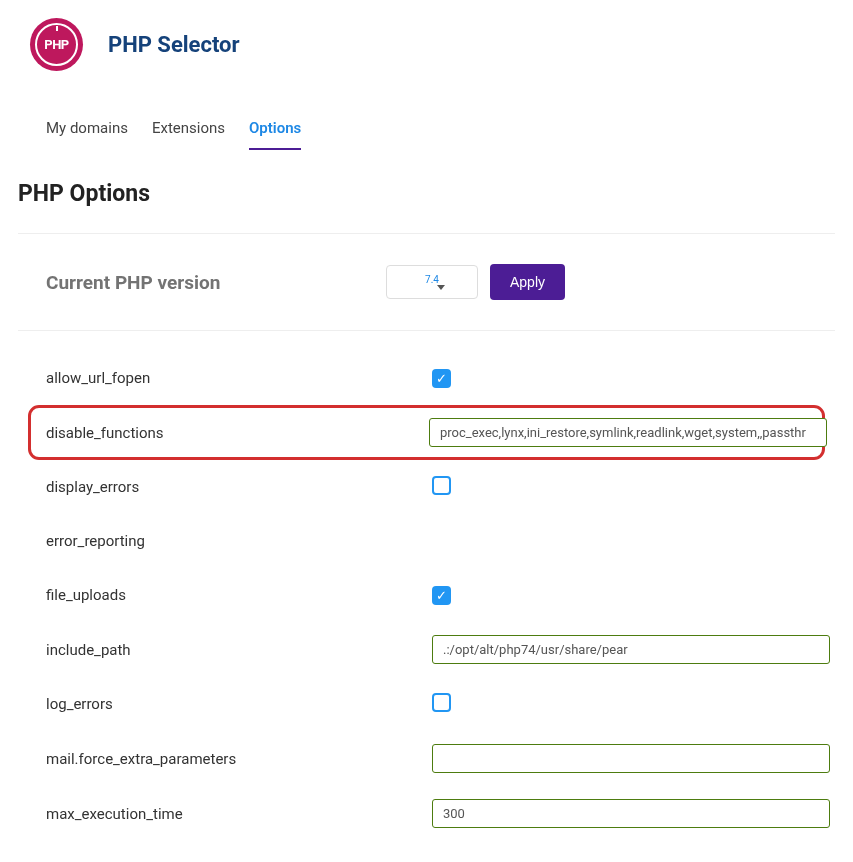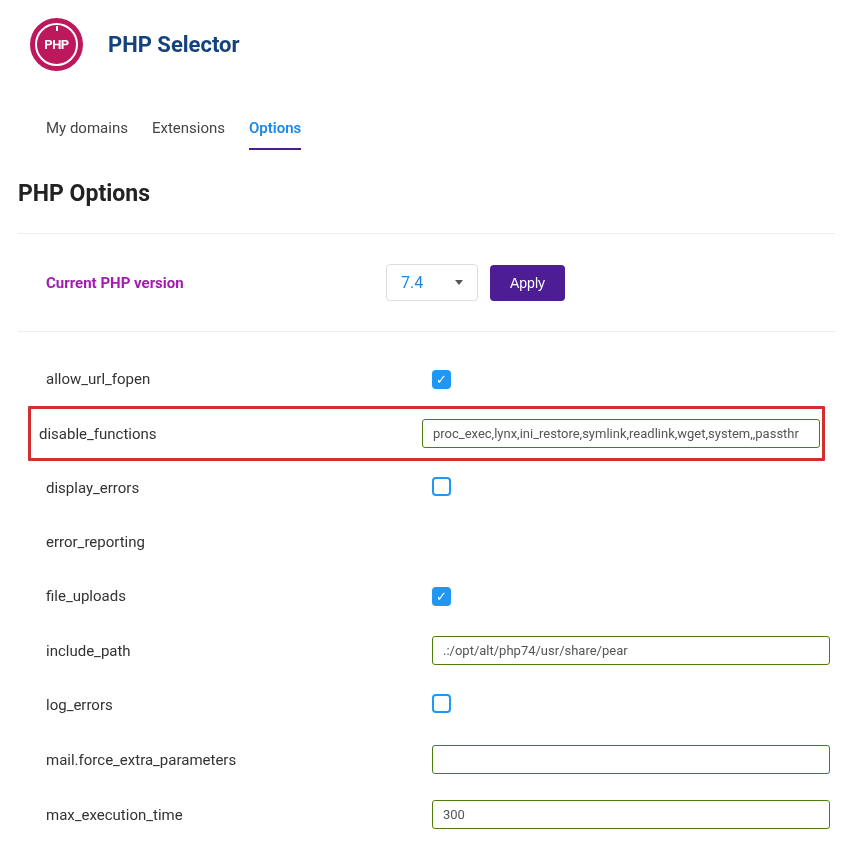--- a/index.html
+++ b/index.html
@@ -90,37 +90,38 @@
       border-top: 1px solid #eee;
       margin: 0;
     }
     .version-row {
       display: flex;
       align-items: center;
       padding: 30px 28px;
     }
     .version-label {
       width: 340px;
-      font-size: 15px;
+      font-size: 19px;
       font-weight: 700;
-      color: #a21caf;
+      color: #737373;
     }
     .version-select {
       display: inline-flex;
       align-items: center;
       border: 1px solid #ddd;
       border-radius: 4px;
       padding: 8px 14px;
-      font-size: 16px;
+      font-size: 10px;
       color: #1e88e5;
       cursor: pointer;
       background: #fff;
       margin-right: 12px;
       min-width: 92px;
       justify-content: space-between;
+      flex-direction: column;
     }
     .caret-down {
       margin-left: 18px;
       width: 0;
       height: 0;
       border-left: 4px solid transparent;
       border-right: 4px solid transparent;
       border-top: 5px solid #555;
     }
     .apply-btn {
@@ -138,22 +139,22 @@
     }
     .option-row {
       display: flex;
       align-items: center;
       padding: 13px 18px;
       min-height: 54px;
       gap: 46px;
     }
     .option-row.highlight {
       border: 3px solid #d32f2f;
-      border-radius: 1px;
-      padding: 10px 8px;
+      border-radius: 11px;
+      padding: 10px 15px;
     }
     .option-label {
       width: 340px;
       font-size: 15px;
       color: #333;
       flex-shrink: 0;
     }
     .option-row.highlight .option-label {
       width: 337px;
     }

